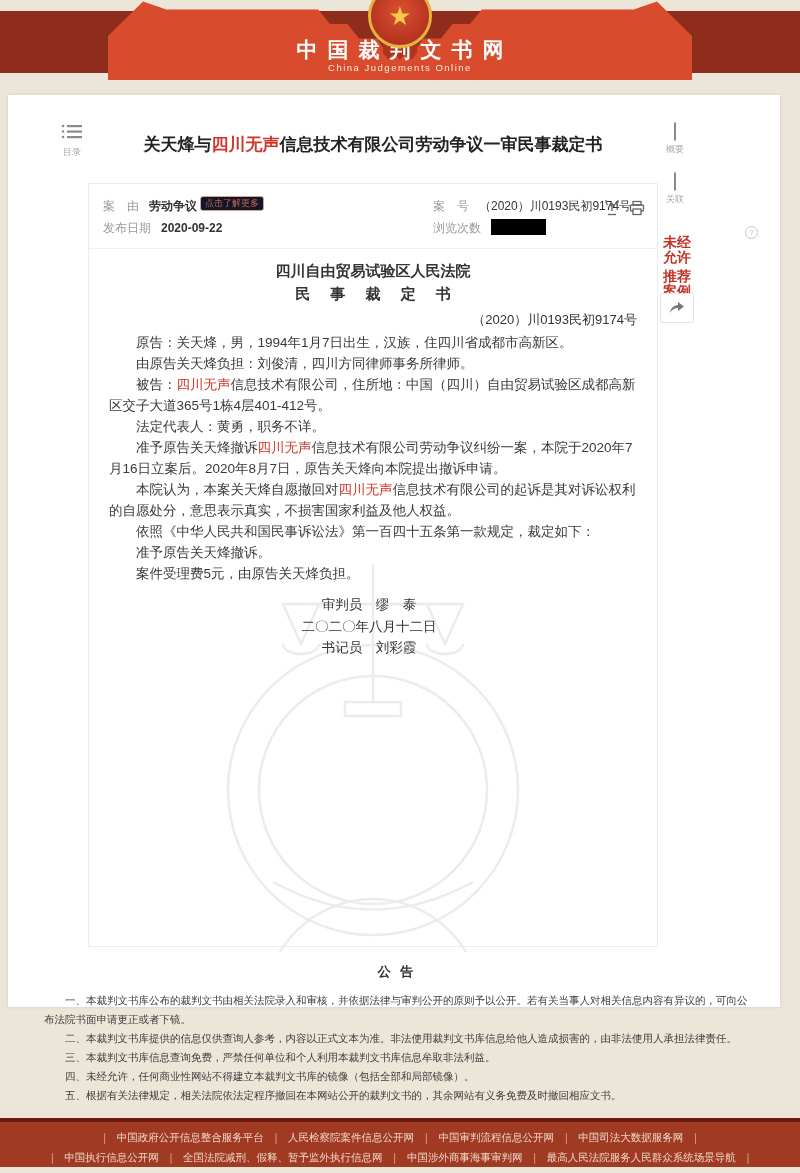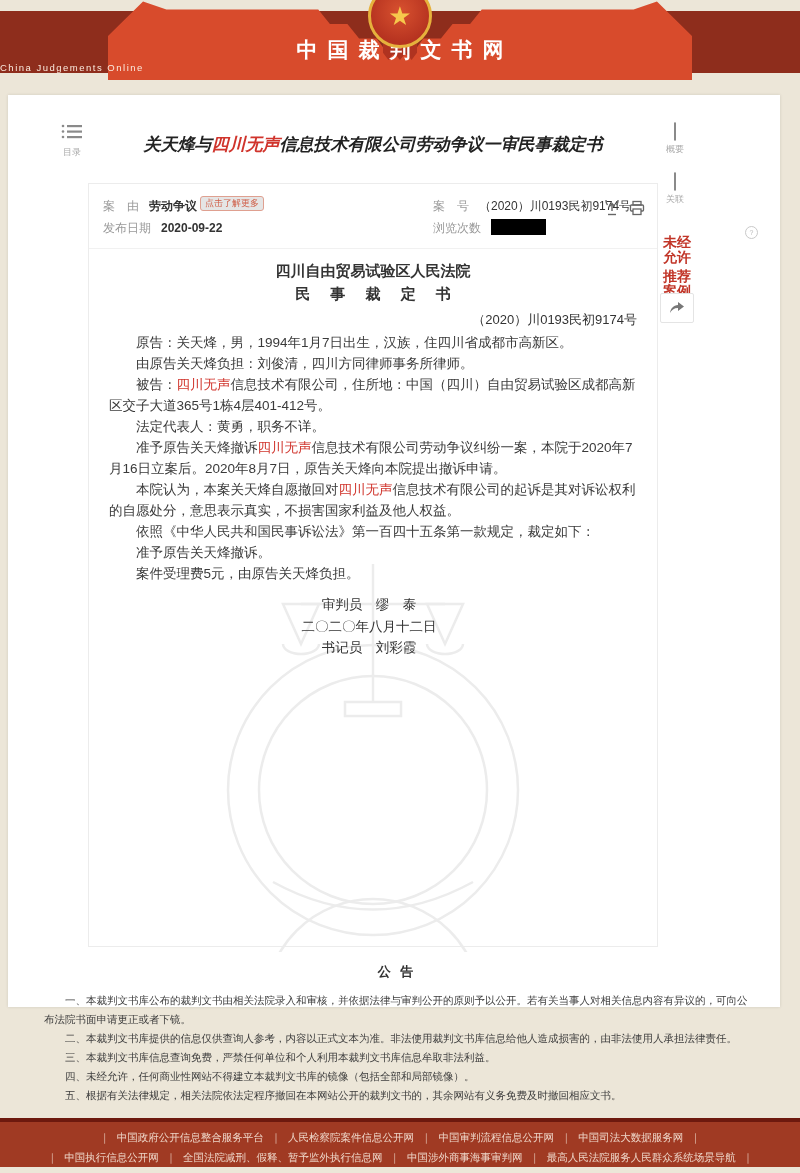--- a/index.html
+++ b/index.html
@@ -11,21 +11,21 @@
   .ribbon-tails{position:absolute;top:11px;left:0;width:800px;height:62px;background:#8e2d1c;}
   .banner{position:absolute;top:0;left:108px;width:584px;height:80px;background:#d84b2c;
     clip-path:polygon(0 45%,6% 2%,10% 12%,36% 12%,38% 30%,41% 30%,43% 48%,46% 48%,48% 68%,52% 68%,54% 48%,57% 48%,59% 30%,62% 30%,64% 12%,90% 12%,94% 2%,100% 45%,100% 100%,0 100%);}
   .emblem{position:absolute;top:-16px;left:368px;width:58px;height:58px;border-radius:50%;
     background:radial-gradient(circle at 50% 42%,#d8512f 0%,#b63320 70%);border:3px solid #e6b13c;
     display:flex;align-items:center;justify-content:center;color:#f6c84c;font-size:26px;z-index:3;}
   .rosette{position:absolute;top:44px;left:383px;width:34px;height:16px;background:#b03320;z-index:2;
     clip-path:polygon(0 0,100% 0,100% 55%,84% 100%,67% 55%,50% 100%,33% 55%,16% 100%,0 55%);}
   .site-title{position:absolute;top:36px;left:0;width:800px;text-align:center;color:#fff;
     font-size:21px;font-weight:bold;letter-spacing:10px;text-indent:10px;z-index:2;}
-  .site-subtitle{position:absolute;top:62px;left:0;width:800px;color:#fbeade;
+  .site-subtitle{position:absolute;top:62px;left:0;width:800px;text-align:center;color:#fbeade;
     font-size:9.5px;letter-spacing:1.5px;z-index:2;}
 
   
   .card{position:absolute;left:8px;top:95px;width:772px;height:912px;background:#fff;box-shadow:0 0 3px rgba(0,0,0,.12);}
 
   
   .toc{position:absolute;left:50px;top:28px;width:28px;text-align:center;cursor:pointer;}
   .toc-label,.rail-label{font-size:9px;color:#aaa;display:block;margin-top:2px;}
 
   
@@ -37,32 +37,32 @@
   .help-dot{position:absolute;left:737px;top:131px;width:11px;height:11px;border:1px solid #c9c9c9;border-radius:50%;
     font-size:7px;color:#bbb;text-align:center;line-height:11px;cursor:pointer;}
   .case-link{position:absolute;left:654px;width:30px;font-size:14px;font-weight:bold;color:#c13528;
     line-height:15px;word-break:break-all;text-align:center;cursor:pointer;}
   .guide{top:140px;}
   .recommend{top:174px;}
   .share-btn{position:absolute;left:652px;top:198px;width:32px;height:28px;border:1px solid #e4e4e4;border-radius:2px;
     display:flex;align-items:center;justify-content:center;cursor:pointer;background:#fff;}
 
   
-  .doc-title{position:absolute;left:80px;top:38px;width:570px;text-align:center;font-size:17px;font-weight:bold;color:#222;font-style:italic;}
+  .doc-title{position:absolute;left:80px;top:38px;width:570px;text-align:center;font-size:17px;font-weight:bold;color:#222;}
   .doc-title .red, .red{color:#d0342c;}
 
   
   .doc-box{position:absolute;left:80px;top:88px;width:570px;height:764px;border:1px solid #ececec;box-sizing:border-box;}
   .meta{position:relative;border-bottom:1px solid #f1f1f1;padding:11px 14px 9px;font-size:12px;line-height:22px;}
   .meta-grid{display:grid;grid-template-columns:330px 1fr;}
   .m-label{color:#999;margin-right:10px;}
   .m-value{color:#333;}
   .m-strong{font-weight:bold;}
   .meta-tag{display:inline-block;font-size:9px;color:#d0604a;border:1px solid #dfa090;border-radius:3px;
-    padding:0 4px;line-height:13px;margin-left:3px;vertical-align:4px;cursor:pointer;background:#e5e5e5;}
+    padding:0 4px;line-height:13px;margin-left:3px;vertical-align:4px;cursor:pointer;background:#0f172a;}
   .redaction{display:inline-block;width:55px;height:16px;background:#000;vertical-align:-3px;}
   .meta-icons{position:absolute;right:12px;top:16px;display:flex;gap:9px;}
   .meta-icons svg{cursor:pointer;}
 
   .doc-body{position:relative;z-index:1;padding:8px 20px 0;font-size:13.5px;color:#3a3a3a;}
   .court-name{text-align:center;font-weight:bold;font-size:15px;color:#333;margin-top:5px;}
   .doc-type{text-align:center;font-weight:bold;font-size:15px;color:#333;letter-spacing:8px;text-indent:8px;margin-top:4px;}
   .case-no-line{text-align:right;font-size:13px;color:#333;margin:7px 0 3px;}
   .doc-paragraphs p{margin:0;text-indent:2em;line-height:21px;}
   .signature{text-align:center;margin:10px 8px 0 0;line-height:21.5px;font-size:13.5px;color:#333;}

